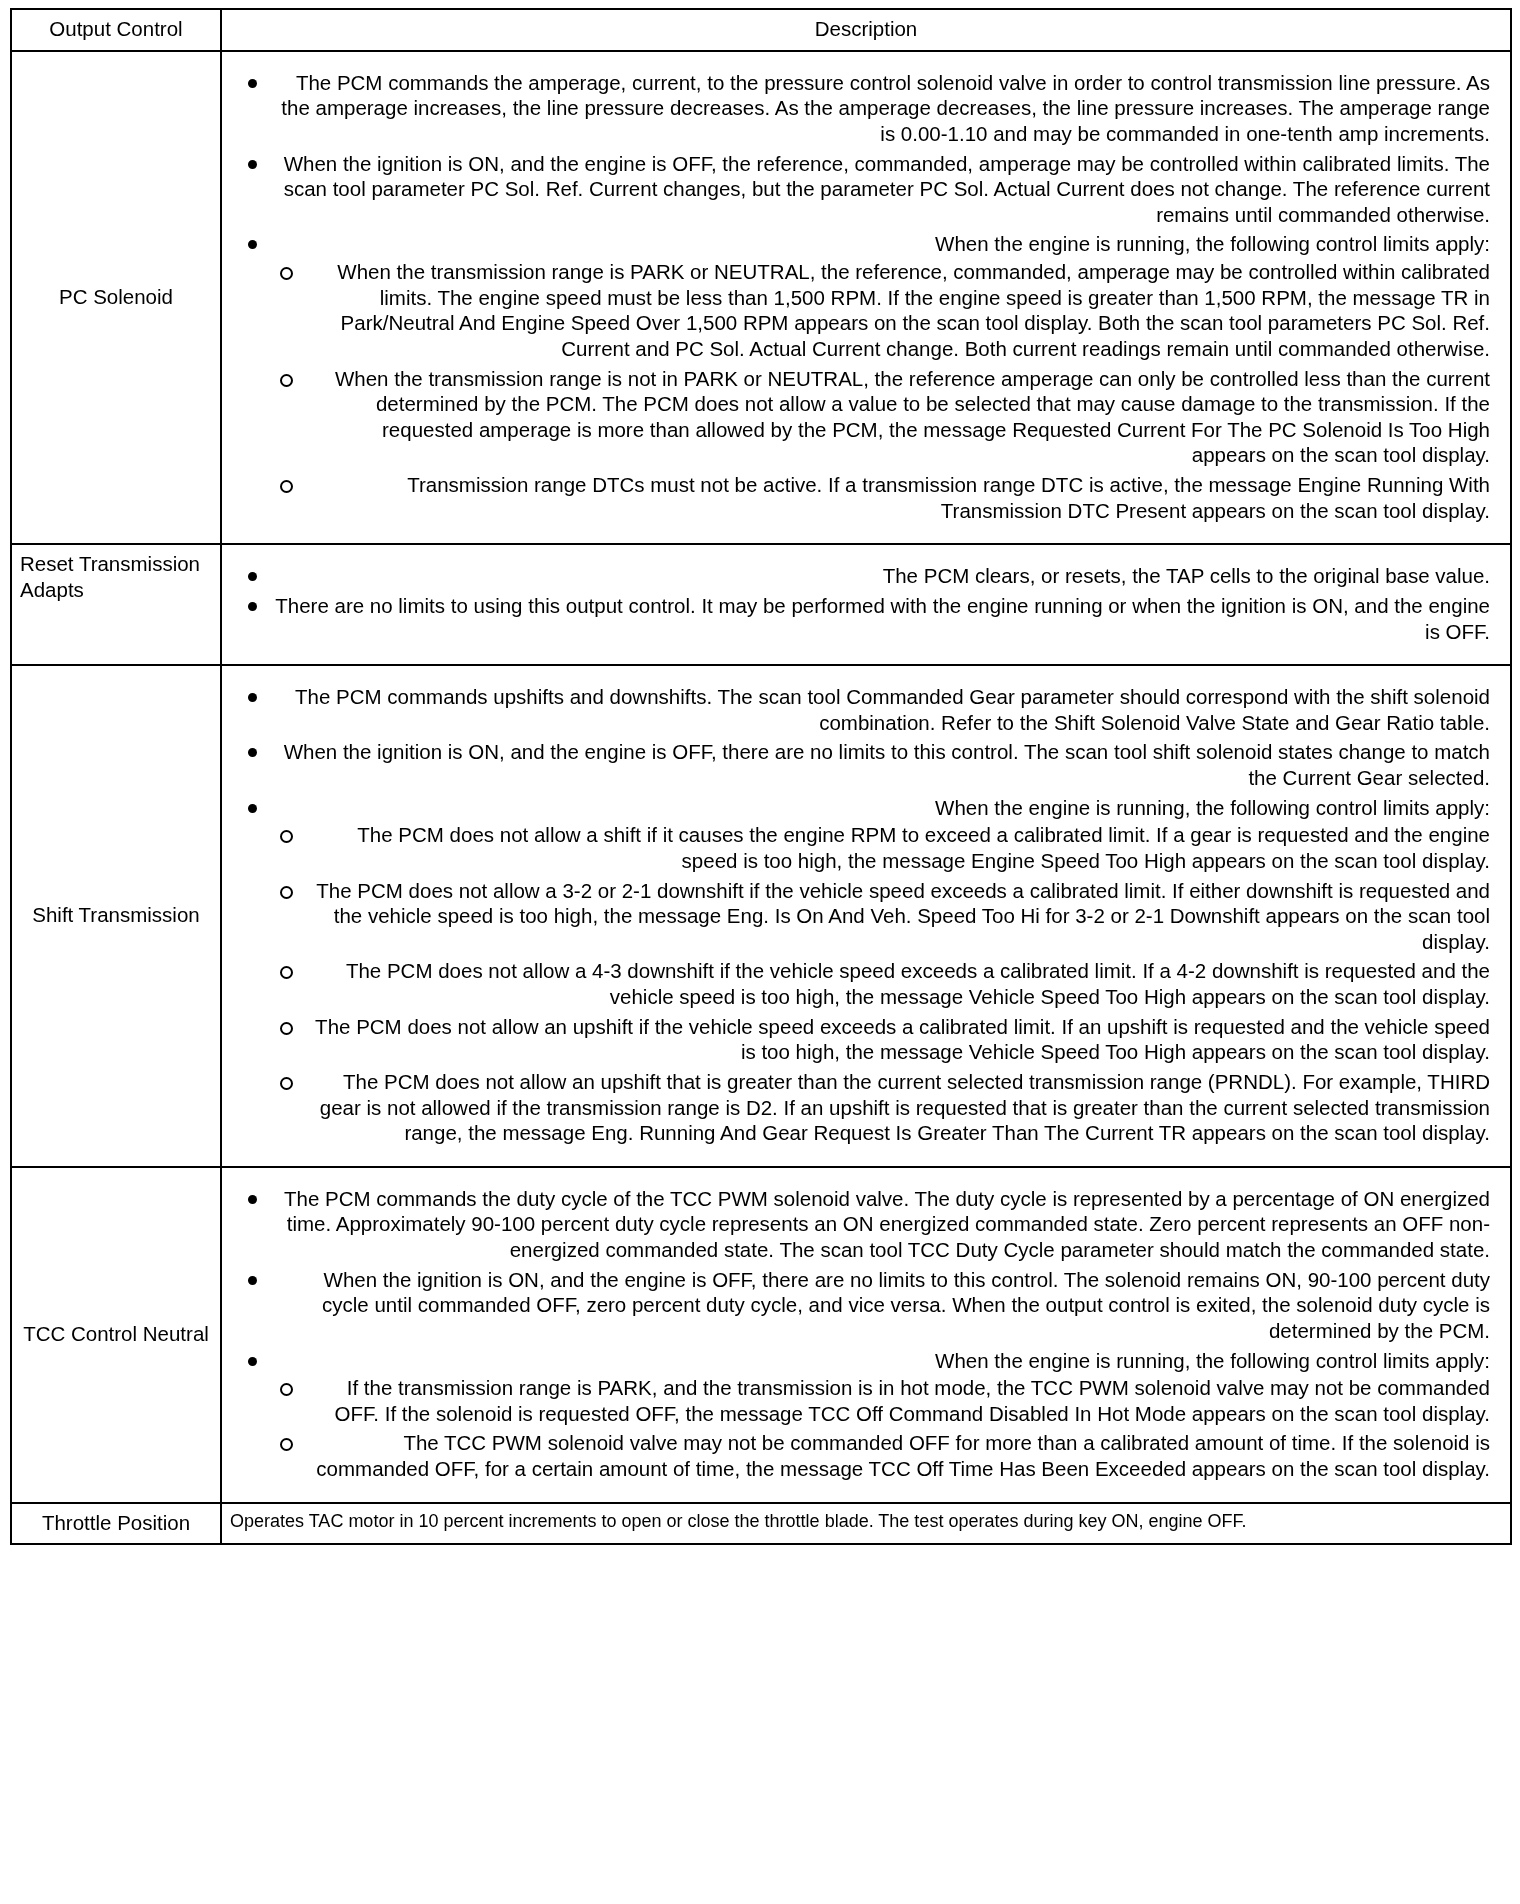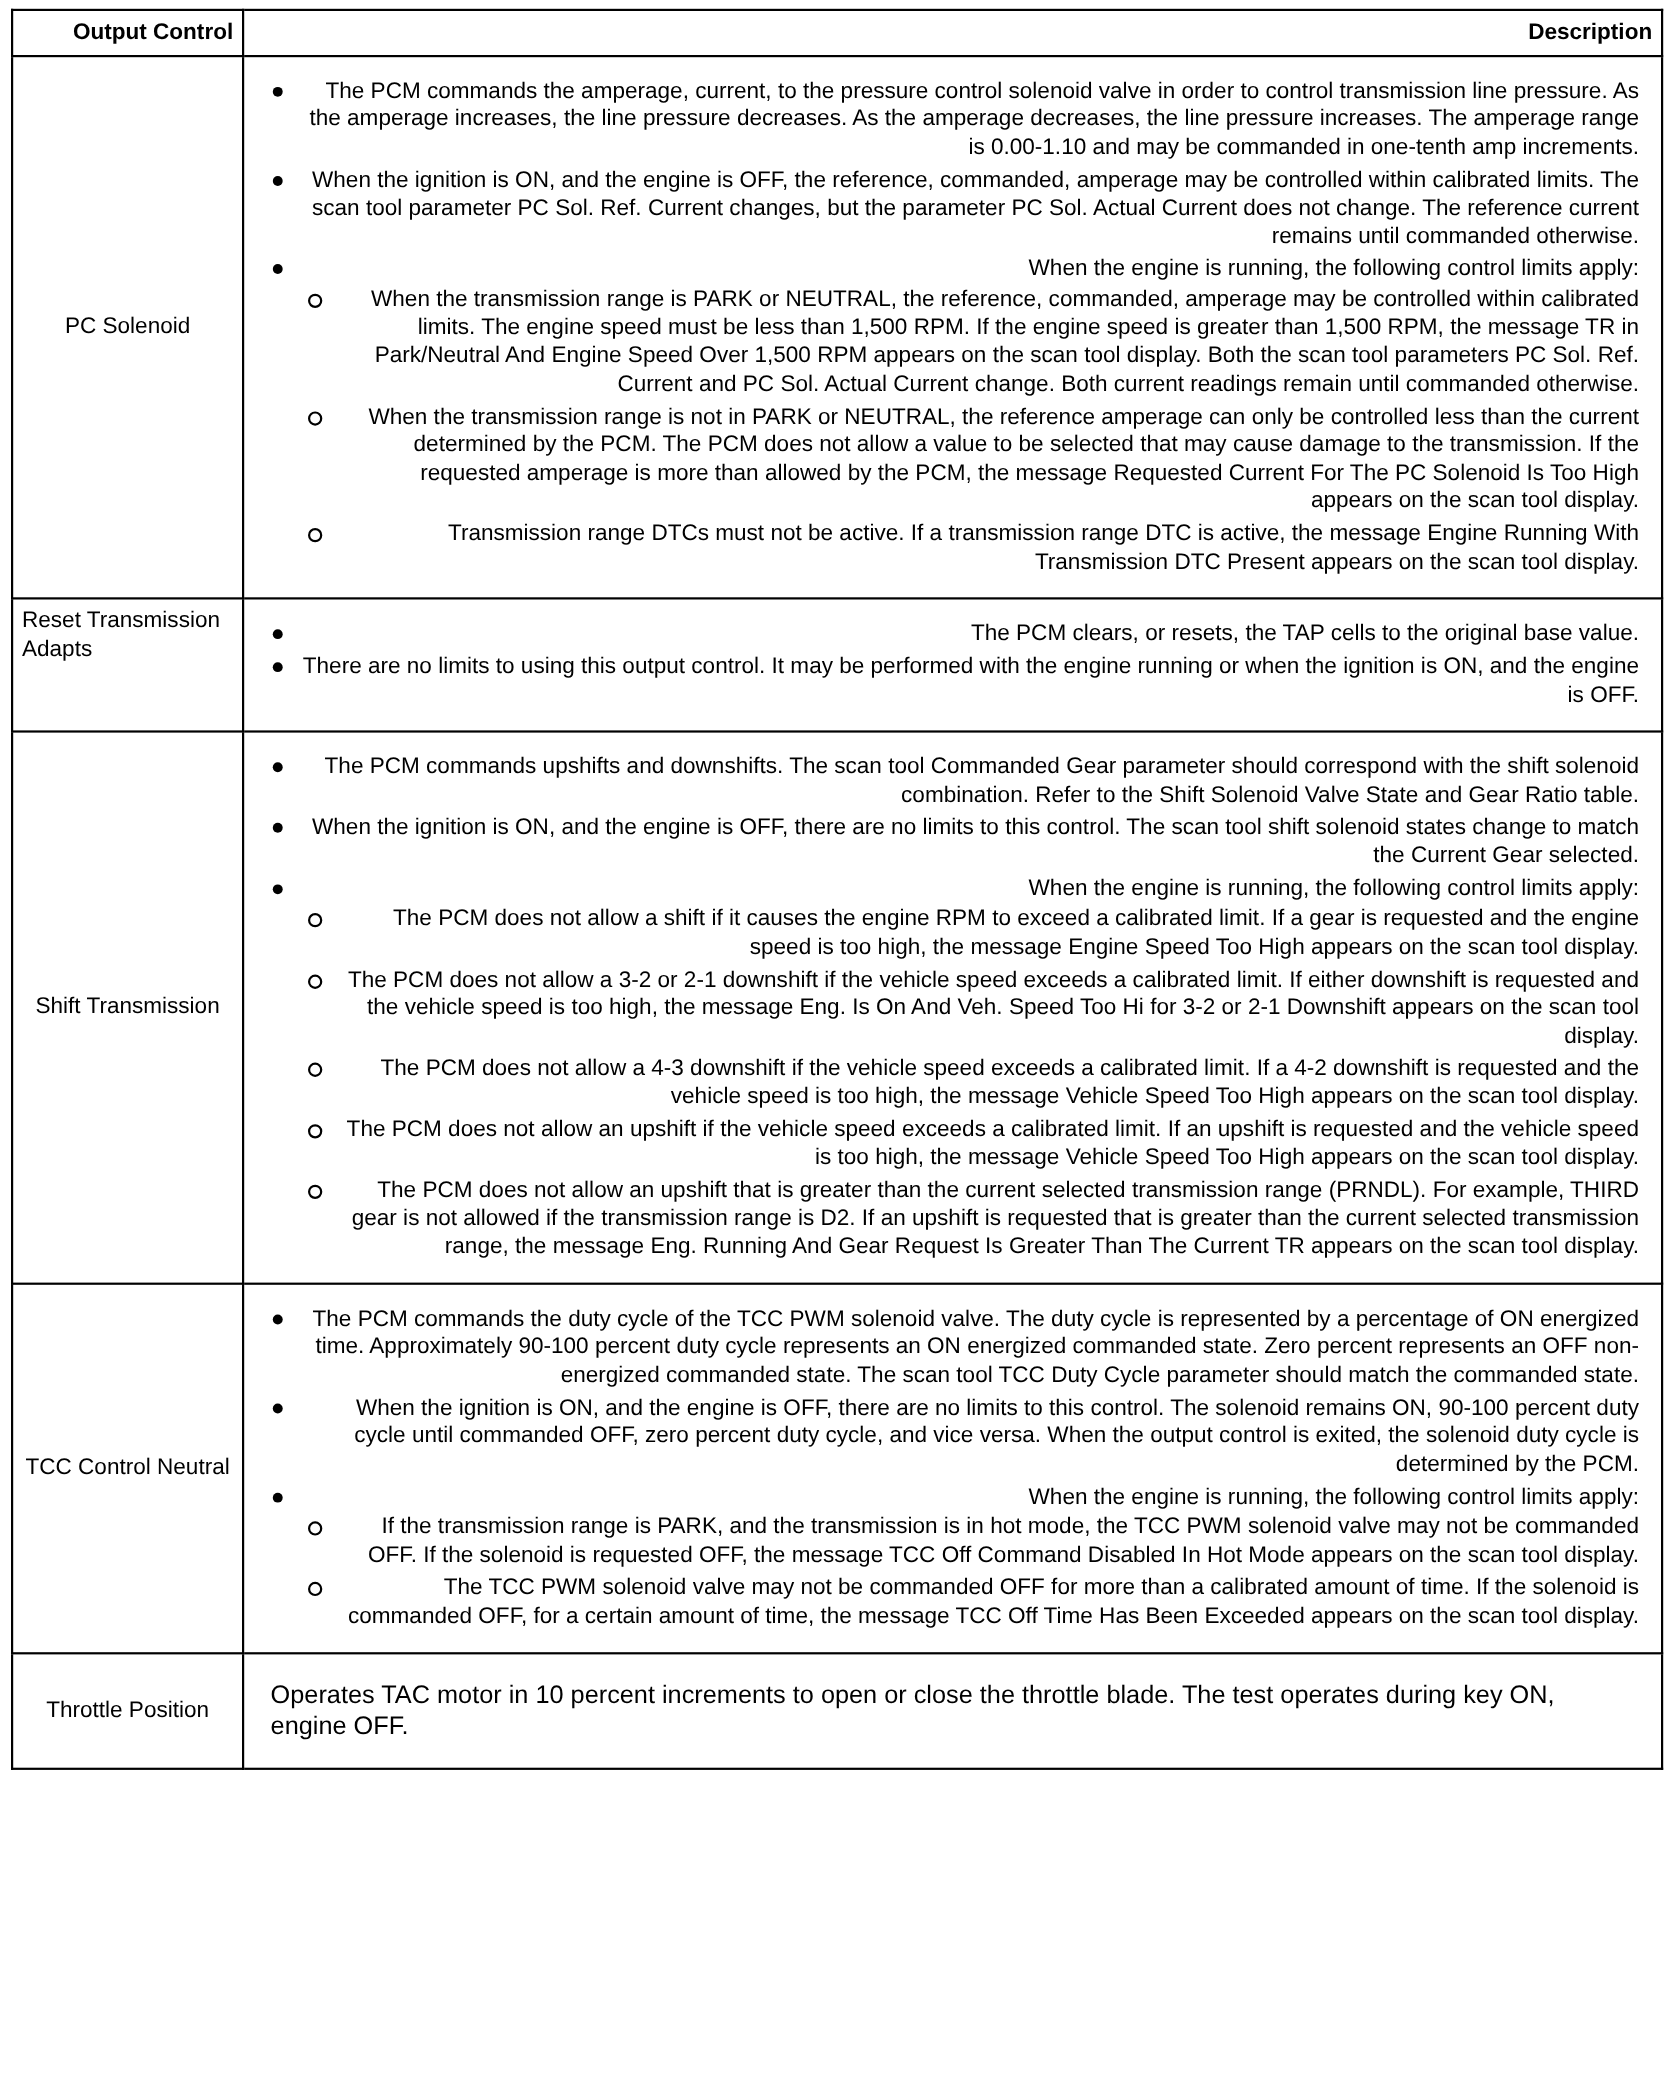--- a/index.html
+++ b/index.html
@@ -24,22 +24,22 @@
     border: 2px solid #000;
   }
   table.spec-table td, table.spec-table th {
     border: 2px solid #000;
     vertical-align: top;
     padding: 6px 8px 8px 8px;
     font-size: 20.5px;
     line-height: 1.25;
   }
   thead th {
-    text-align: right;
-    font-weight: bold;
+    text-align: center;
+    font-weight: normal;
     font-size: 21px;
     padding: 8px 4px 10px 4px;
   }
   col.c-control { width: 210px; }
   col.c-desc { width: 1290px; }
   td.control-cell {
     font-size: 20.5px;
     line-height: 1.3;
     padding-top: 10px;
   }
@@ -83,22 +83,22 @@
     position: absolute;
     left: 8px;
     top: 8px;
     width: 9px;
     height: 9px;
     border: 2px solid #000;
     border-radius: 50%;
     box-sizing: content-box;
   }
   p.plain {
-    margin: 16px;
-    font-size: 23px;
+    margin: 0;
+    font-size: 18px;
     line-height: 1.25;
   }
   .txt { display: inline; }
 </style>
 </head>
 <body>
 
 <div class="page">
   <table class="spec-table">
     <colgroup>

